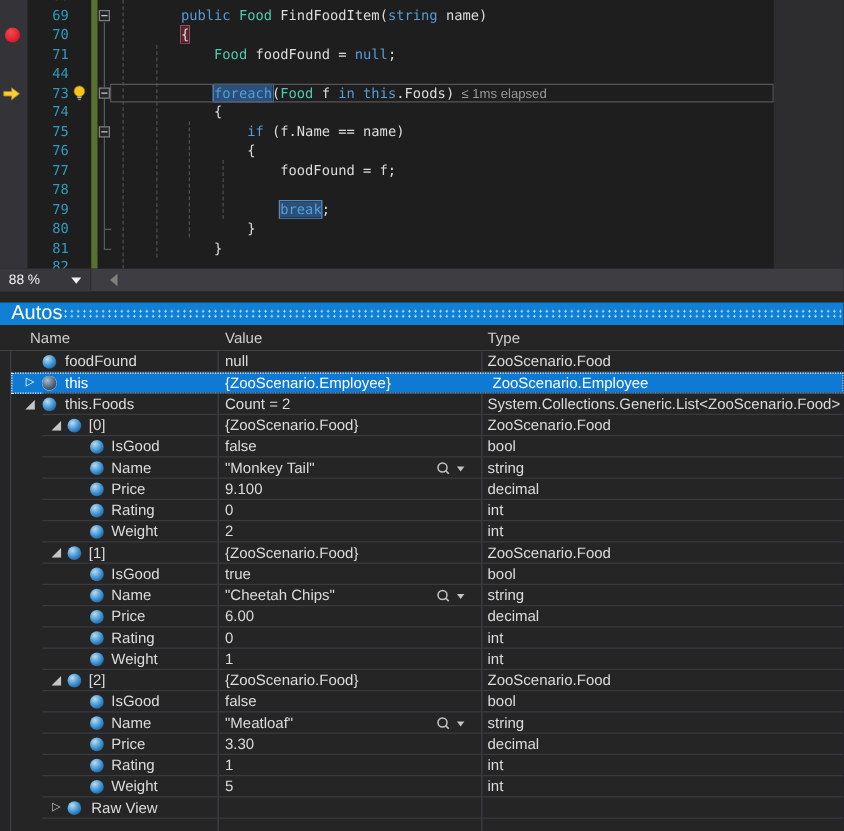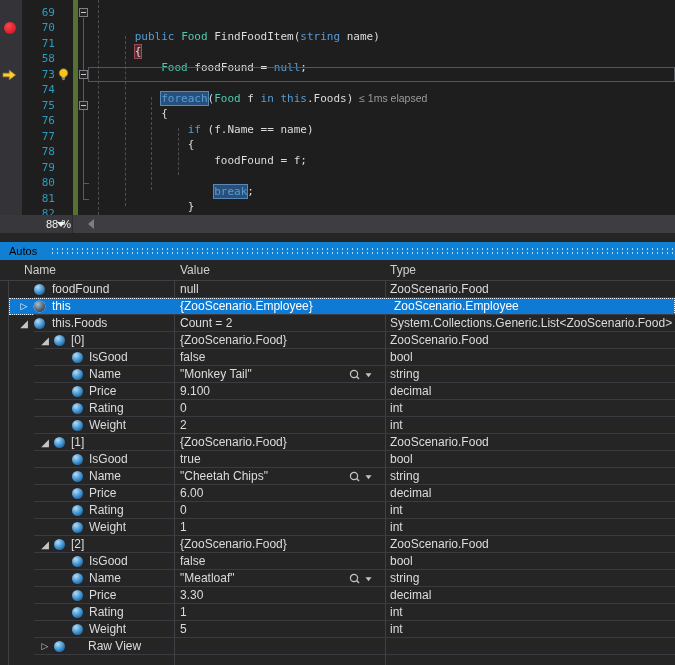--- a/index.html
+++ b/index.html
@@ -1,65 +1,65 @@
 <!DOCTYPE html>
 <html><head>
 <meta charset="utf-8">
 <style>
   * { margin:0; padding:0; box-sizing:border-box; }
   html,body { width:675px; height:665px; overflow:hidden; background:#2D2D30;
               font-family:"Liberation Sans", sans-serif; }
   .screen { position:relative; width:675px; height:665px; }
 
   
-  .editor { position:relative; width:675px; height:215px; background:#1E1E1E; overflow:hidden; }
+  .editor { position:relative; width:619px; height:215px; background:#1E1E1E; overflow:hidden; }
   .bp-margin   { position:absolute; left:0; top:0; width:22px; height:215px; background:#333338; }
   .change-bar  { position:absolute; left:73px; top:0; width:5px; height:215px; background:#56722E; }
   .iguide      { position:absolute; width:0; border-left:1px dashed #4D4D52; pointer-events:none; }
   .fold-vline  { position:absolute; left:83px; top:18px; width:1px; height:182px; background:#5A5A5F; }
   .fold-tick   { position:absolute; left:84px; width:5px; height:1px; background:#5A5A5F; }
   .code-lines  { position:absolute; left:0; top:-11px; right:0; }
   .code-line   { position:relative; height:15.5px; line-height:15.5px;
                  font-family:"DejaVu Sans Mono", monospace; font-size:11px; white-space:pre; }
   .lnum   { position:absolute; left:22px; width:33px; text-align:right; color:#2E9CBF; }
-  .code   { position:absolute; left:95px; top:0; white-space:pre;margin-top:24px; }
+  .code   { position:absolute; left:105px; top:0; white-space:pre; }
   .c-pl { color:#DCDCDC; }
   .c-kw { color:#569CD6; }
   .c-ty { color:#4EC9B0; }
   .c-pt { color:#9B9B9B; font-family:"Liberation Sans", sans-serif; font-size:10.5px; }
   .hl-sel { background:#29507B; box-shadow:0 0 0 1px #5B87B4; }
   .hl-bp  { background:#512B32; box-shadow:0 0 0 1px #9E4A57; color:#E8D0D0; }
   .cur-box { position:absolute; left:88px; right:0; top:0; height:15.5px;
              border:1px solid #55555C; pointer-events:none; }
   .bp-dot { position:absolute; left:4px; top:2px; width:12px; height:12px; border-radius:50%;
             background:radial-gradient(circle at 38% 32%, #F4484F, #E0212D 60%, #B3121E); }
   .exec-arrow { position:absolute; left:2px; top:2px; }
   .bulb { position:absolute; left:57px; top:1px; }
   .fold-box { position:absolute; left:79px; top:3px; width:9px; height:9px;
               border:1px solid #7E7E85; background:#252526; }
   .fold-box i { position:absolute; left:1px; top:3px; width:5px; height:1px; background:#C8C8C8; }
 
   
   .hscroll { position:relative; width:675px; height:18px; background:#3E3E42; }
   .zoom-combo { position:absolute; left:0; top:0; width:73px; height:18px; background:#38383C;
                 border-right:1px solid #2D2D30; color:#F1F1F1; font-size:11px; line-height:18px; }
-  .zoom-combo .lbl { position:absolute; left:7px;margin-left:39px; }
+  .zoom-combo .lbl { position:absolute; left:7px; }
   .zoom-caret { position:absolute; right:7px; top:7px; width:0; height:0;
                 border-left:4px solid transparent; border-right:4px solid transparent;
                 border-top:5px solid #F1F1F1; }
   .sb-left { position:absolute; left:88px; top:4px; width:0; height:0;
              border-top:5px solid transparent; border-bottom:5px solid transparent;
              border-right:6px solid #7F7F7F; }
 
   .gap { width:675px; height:9px; background:#252526; }
 
   
   .autos { position:relative; width:675px; height:423px; background:#252526; }
   .titlebar { position:relative; width:675px; height:18px; background:#0F80D4; }
-  .titlebar .title { position:absolute; left:9px; line-height:18px; font-size:11px; color:#000000; }
+  .titlebar .title { position:absolute; left:9px; line-height:18px; font-size:16px; color:#ffffff; }
   .grip-dots { position:absolute; left:50px; right:2px; top:5px; bottom:5px;
                background-image:radial-gradient(circle, rgba(185,222,248,0.95) 0.9px, transparent 1.05px);
                background-size:5px 4px; }
   .grid-header { position:relative; width:675px; height:21px; border-bottom:1px solid #3F3F46; }
   .grid-header span { position:absolute; line-height:21px; font-size:12px; color:#CFCFCF; }
   .h-name  { left:24px; }  .h-value { left:180px; }  .h-type { left:390px; }
   .grid-body { position:relative; width:675px; height:384px; background:#252526; overflow:hidden; }
   .vline { position:absolute; top:0; bottom:0; width:1px; background:#3F3F46; z-index:0; }
   .v0 { left:8px; }  .v1 { left:174px; }  .v2 { left:385px; }
   .grid-row { position:relative; height:17px; margin-left:9px; font-size:12px; color:#DCDCDC; }
@@ -91,21 +91,21 @@
     <div class="iguide" style="left:151px; top:97px;  height:93px;"></div>
     <div class="iguide" style="left:178px; top:128px; height:47px;"></div>
     <div class="fold-vline"></div>
     <div class="fold-tick" style="top:183px;"></div>
     <div class="fold-tick" style="top:199px;"></div>
     <div class="code-lines" id="code-lines">
         <div class="code-line"><div class="lnum">68</div><div class="code"></div></div>
         <div class="code-line"><div class="lnum">69</div><div class="fold-box"><i></i></div><div class="code"><span class="c-pl">      </span><span class="c-kw">public</span><span class="c-pl"> </span><span class="c-ty">Food</span><span class="c-pl"> FindFoodItem(</span><span class="c-kw">string</span><span class="c-pl"> name)</span></div></div>
         <div class="code-line"><div class="bp-dot"></div><div class="lnum">70</div><div class="code"><span class="c-pl">      </span><span class="c-pl hl-bp">{</span></div></div>
         <div class="code-line"><div class="lnum">71</div><div class="code"><span class="c-pl">          </span><span class="c-ty">Food</span><span class="c-pl"> foodFound = </span><span class="c-kw">null</span><span class="c-pl">;</span></div></div>
-        <div class="code-line"><div class="lnum">58</div><div class="code"></div></div>
+        <div class="code-line"><div class="lnum">44</div><div class="code"></div></div>
         <div class="code-line current"><div class="exec-arrow"><svg width="15" height="12" viewBox="0 0 15 12">
               <path d="M1 4.2 h6.3 V1.2 L13.6 6 7.3 10.8 V7.8 H1 Z" fill="#FFCC32" stroke="#A8852A" stroke-width="0.7"></path>
             </svg></div><div class="lnum">73</div><div class="bulb"><svg width="13" height="14" viewBox="0 0 13 14">
               <circle cx="6.5" cy="5" r="4.3" fill="#F6C41C" stroke="#8A6D1A" stroke-width="0.6"></circle>
               <rect x="4.8" y="9.2" width="3.4" height="1.3" fill="#B9B9B9"></rect>
               <rect x="5.3" y="11" width="2.4" height="1.1" fill="#8F8F8F"></rect>
             </svg></div><div class="fold-box"><i></i></div><div class="code"><span class="c-pl">          </span><span class="c-kw hl-sel">foreach</span><span class="c-pl">(</span><span class="c-ty">Food</span><span class="c-pl"> f </span><span class="c-kw">in</span><span class="c-pl"> </span><span class="c-kw">this</span><span class="c-pl">.Foods)</span><span class="c-pt">  ≤ 1ms elapsed</span></div><div class="cur-box"></div></div>
         <div class="code-line"><div class="lnum">74</div><div class="code"><span class="c-pl">          {</span></div></div>
         <div class="code-line"><div class="lnum">75</div><div class="fold-box"><i></i></div><div class="code"><span class="c-pl">              </span><span class="c-kw">if</span><span class="c-pl"> (f.Name == name)</span></div></div>
         <div class="code-line"><div class="lnum">76</div><div class="code"><span class="c-pl">              {</span></div></div>
@@ -284,19 +284,19 @@
         </div>
         <div class="grid-row">
           <span class="ball" style="left: 63px;"></span>
           <span class="rname" style="left: 80px;">Weight</span>
           <span class="rval" style="left: 171px;">5</span>
           <span class="rtype" style="left: 381px;">int</span>
         </div>
         <div class="grid-row">
           <span class="arrow-g arrow-c" style="left: 30px;">▷</span>
           <span class="ball" style="left: 45px;"></span>
-          <span class="rname" style="left: 79px;">Raw View</span>
+          <span class="rname" style="left: 64px;">Raw View</span>
           <span class="rval" style="left: 171px;"></span>
           <span class="rtype" style="left: 381px;"></span>
         </div>
       </div>
   </div>
 </div>
 
 </body></html>

